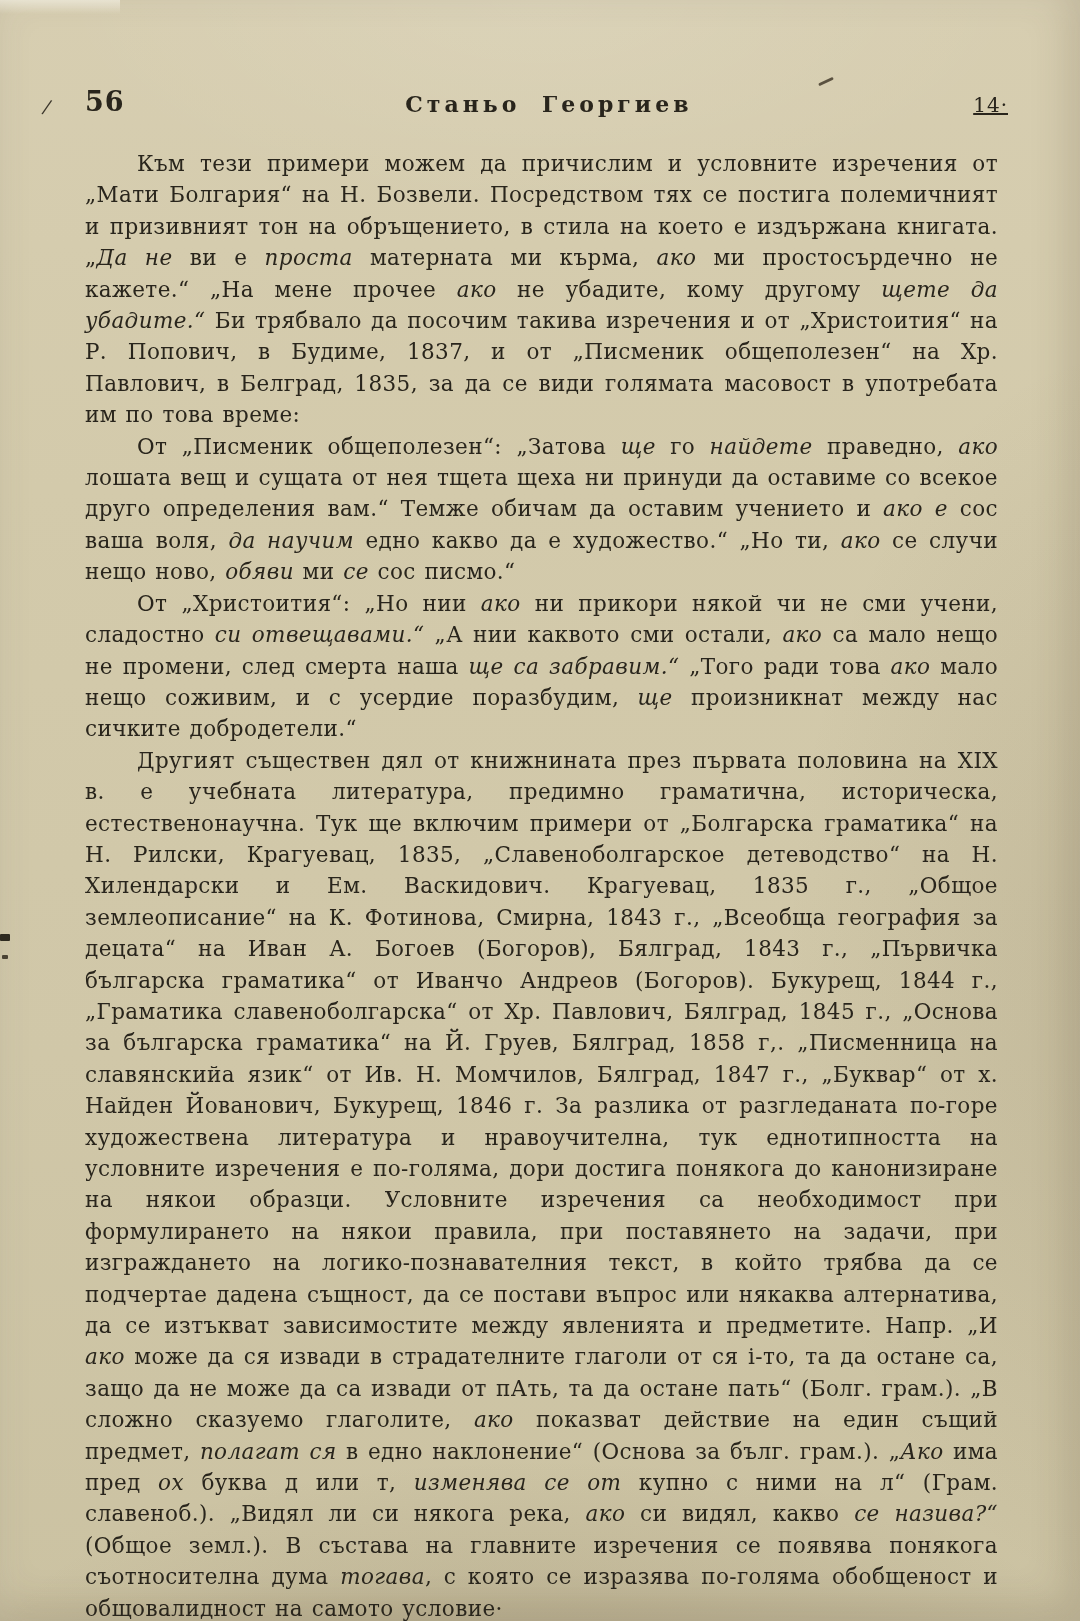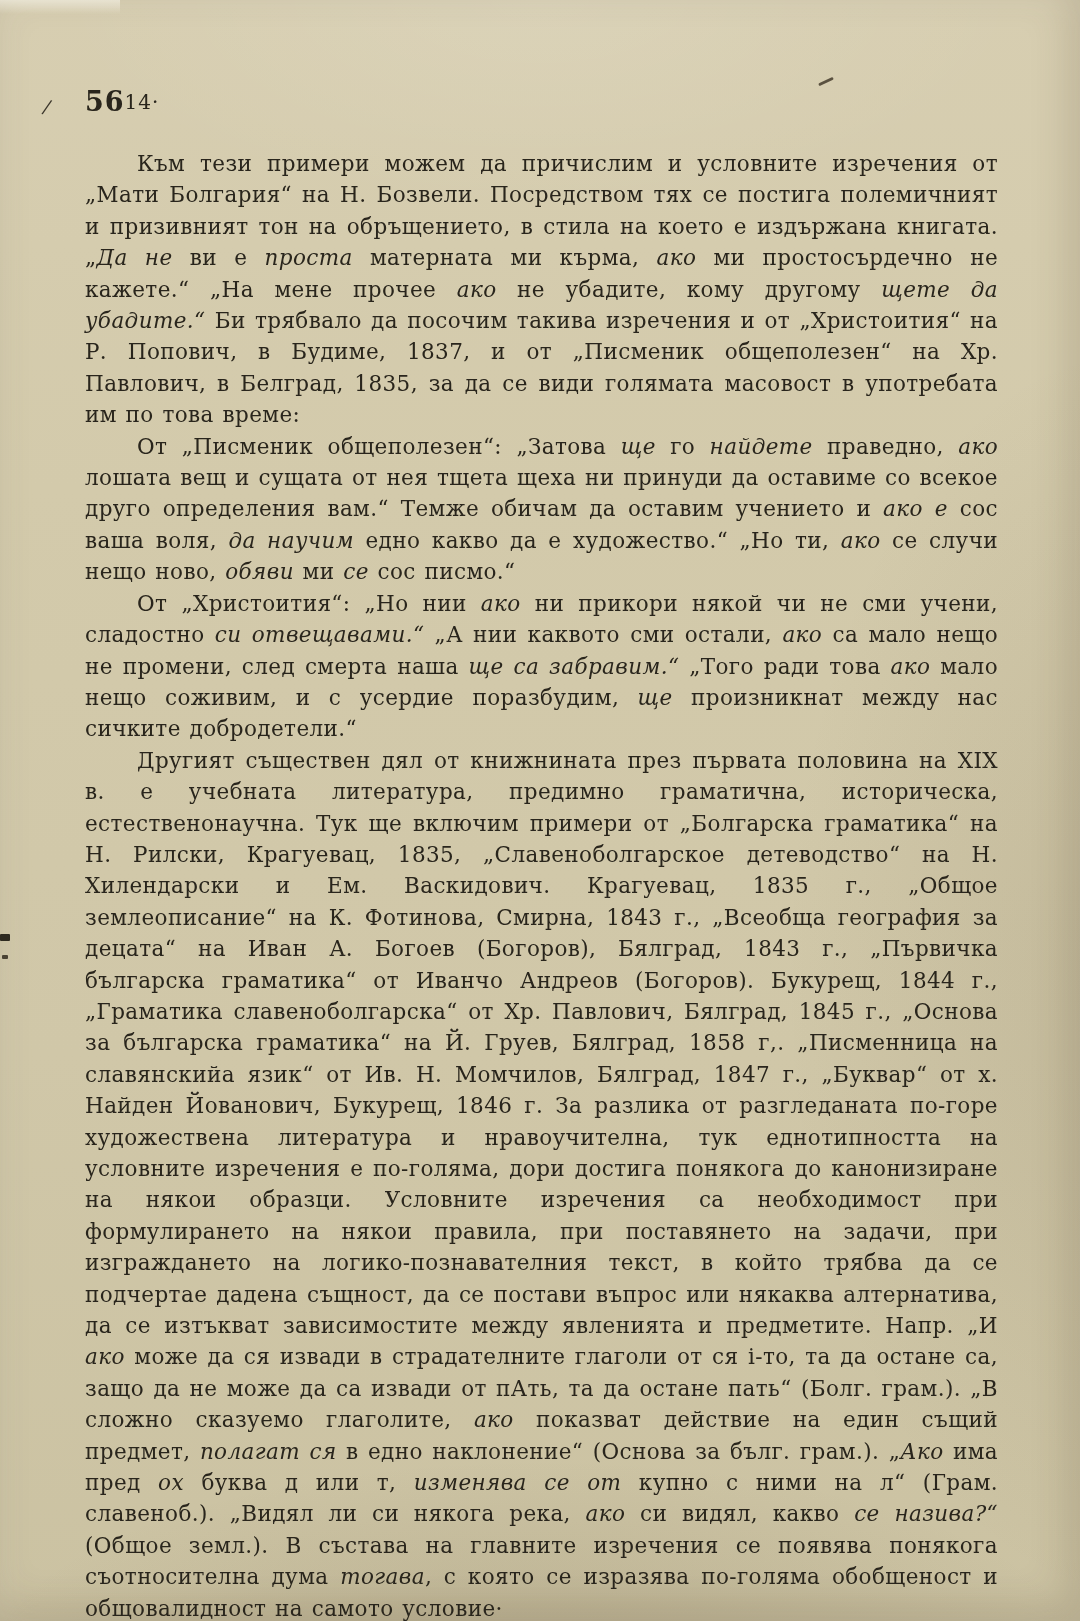--- a/index.html
+++ b/index.html
@@ -20,29 +20,29 @@
     color: #29251c;
   }
   .corner-light {
     position: absolute; top: 0; left: 0; width: 120px; height: 14px;
     background: linear-gradient(180deg, rgba(250,248,238,0.55), rgba(250,248,238,0));
     pointer-events: none;
   }
   .header-row {
     position: absolute;
     top: 86px; left: 85px; right: 72px;
-    display: flex; align-items: center;
+    display: flex; align-items: flex-end;
   }
   .page-number { font-size: 27px; font-weight: bold; letter-spacing: 1px; }
   .running-title {
     flex: 1; text-align: center;
     font-size: 22px; font-weight: bold;
     letter-spacing: 4px; word-spacing: 10px;
   }
-  .corner-mark { font-size: 20px; letter-spacing: 1px; }
+  .corner-mark { font-size: 20px; letter-spacing: 1px; text-decoration: underline; }
   .content {
     position: absolute;
     top: 148px; left: 85px; width: 913px;
     text-align: justify;
   }
   p.para {
     margin: 0;
     text-indent: 52px;
     font-size: 21.5px;
     line-height: 31.4px;
@@ -64,20 +64,21 @@
 <div class="page">
   <div class="corner-light"></div>
 
   <div class="artifact artifact-slash">/</div>
   <div class="artifact artifact-tick"></div>
   <div class="artifact artifact-edge1"></div>
   <div class="artifact artifact-edge2"></div>
 
   <div class="header-row">
     <span class="page-number">56</span>
+    <span class="running-title">Станьо Георгиев</span>
     <span class="corner-mark">14·</span>
   </div>
 
   <div class="content" id="paragraphs">
       <p class="para"><span>Към тези примери можем да причислим и условните изречения от „Мати Болгария“ на Н. Бозвели. Посредством тях се постига полемичният и призивният тон на обръщението, в стила на което е издържана книгата. „</span><em>Да не</em><span> ви е </span><em>проста</em><span> матерната ми кърма, </span><em>ако</em><span> ми простосърдечно не кажете.“ „На мене прочее </span><em>ако</em><span> не убадите, кому другому </span><em>щете да убадите.“</em><span> Би трябвало да посочим такива изречения и от „Христоития“ на Р. Попович, в Будиме, 1837, и от „Писменик общеполезен“ на Хр. Павлович, в Белград, 1835, за да се види голямата масовост в употребата им по това време:</span></p>
       <p class="para"><span>От „Писменик общеполезен“: „Затова </span><em>ще</em><span> го </span><em>найдете</em><span> праведно, </span><em>ако</em><span> лошата вещ и сущата от нея тщета щеха ни принуди да оставиме со всекое друго определения вам.“ Темже обичам да оставим учението и </span><em>ако е</em><span> сос ваша воля, </span><em>да научим</em><span> едно какво да е художество.“ „Но ти, </span><em>ако</em><span> се случи нещо ново, </span><em>обяви</em><span> ми </span><em>се</em><span> сос писмо.“</span></p>
       <p class="para"><span>От „Христоития“: „Но нии </span><em>ако</em><span> ни прикори някой чи не сми учени, сладостно </span><em>си отвещавами.“</em><span> „А нии каквото сми остали, </span><em>ако</em><span> са мало нещо не промени, след смерта наша </span><em>ще са забравим.“</em><span> „Того ради това </span><em>ако</em><span> мало нещо соживим, и с усердие поразбудим, </span><em>ще</em><span> произникнат между нас сичките добродетели.“</span></p>
       <p class="para"><span>Другият съществен дял от книжнината през първата половина на XIX в. е учебната литература, предимно граматична, историческа, естественонаучна. Тук ще включим примери от „Болгарска граматика“ на Н. Рилски, Крагуевац, 1835, „Славеноболгарское детеводство“ на Н. Хилендарски и Ем. Васкидович. Крагуевац, 1835 г., „Общое землеописание“ на К. Фотинова, Смирна, 1843 г., „Всеобща география за децата“ на Иван А. Богоев (Богоров), Бялград, 1843 г., „Първичка българска граматика“ от Иванчо Андреов (Богоров). Букурещ, 1844 г., „Граматика славеноболгарска“ от Хр. Павлович, Бялград, 1845 г., „Основа за българска граматика“ на Й. Груев, Бялград, 1858 г,. „Писменница на славянскийа язик“ от Ив. Н. Момчилов, Бялград, 1847 г., „Буквар“ от х. Найден Йованович, Букурещ, 1846 г. За разлика от разгледаната по-горе художествена литература и нравоучителна, тук еднотипността на условните изречения е по-голяма, дори достига понякога до канонизиране на някои образци. Условните изречения са необходимост при формулирането на някои правила, при поставянето на задачи, при изграждането на логико-познавателния текст, в който трябва да се подчертае дадена същност, да се постави въпрос или някаква алтернатива, да се изтъкват зависимостите между явленията и предметите. Напр. „И </span><em>ако</em><span> може да ся извади в страдателните глаголи от ся і-то, та да остане са, защо да не може да са извади от пАть, та да остане пать“ (Болг. грам.). „В сложно сказуемо глаголите, </span><em>ако</em><span> показват действие на един същий предмет, </span><em>полагат ся</em><span> в едно наклонение“ (Основа за бълг. грам.). „</span><em>Ако</em><span> има пред </span><em>ох</em><span> буква д или т, </span><em>изменява се от</em><span> купно с ними на л“ (Грам. славеноб.). „Видял ли си някога река, </span><em>ако</em><span> си видял, какво </span><em>се назива?“</em><span> (Общое земл.). В състава на главните изречения се появява понякога съотносителна дума </span><em>тогава</em><span>, с която се изразява по-голяма обобщеност и общовалидност на самото условие·</span></p>
     </div>
 </div>

